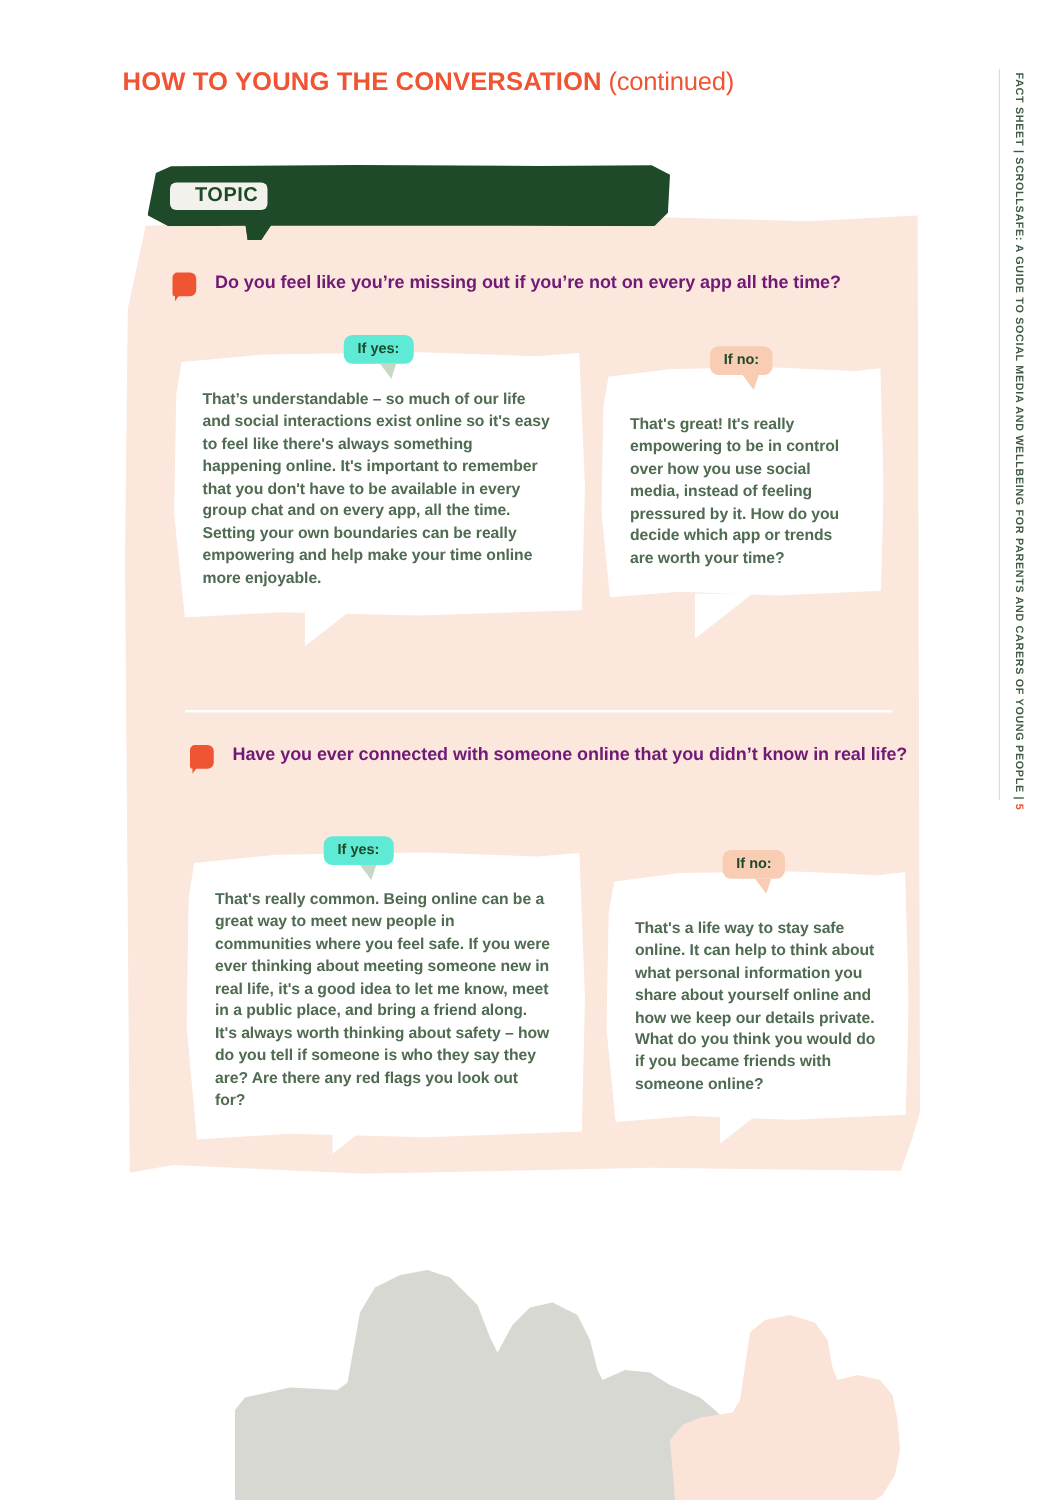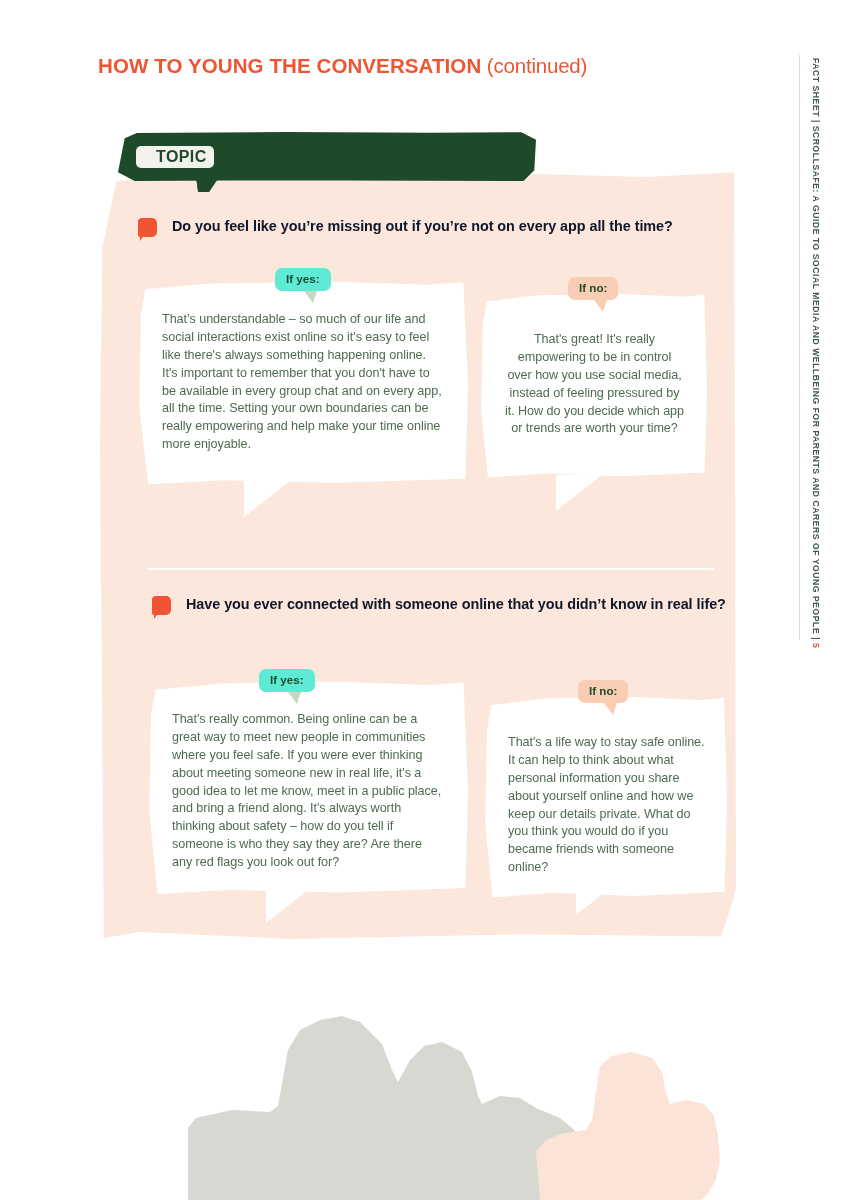--- a/index.html
+++ b/index.html
@@ -156,21 +156,21 @@
     position: absolute;
     left: 1.5px;
     top: 16px;
     width: 0;
     height: 0;
     border-left: 5px solid #ef5433;
     border-right: 3px solid transparent;
     border-bottom: 7px solid transparent;
   }
   .q-text {
-    color: #0f172a;
+    color: #701a75;
     font-size: 14.4px;
     font-weight: bold;
     line-height: 1.32;
     letter-spacing: -0.05px;
     margin-left: 15px;
   }
 
   #question-1 { left: 138px; top: 217px; }
   #question-2 { left: 152px; top: 595px; }
 
@@ -182,20 +182,21 @@
     width: 566px;
     height: 2px;
     background: #ffffff;
     z-index: 3;
   }
 
   
   .answer {
     position: absolute;
     z-index: 3;
+    font-weight: bold;
   }
   .answer-card {
     position: relative;
     background: #ffffff;
     padding: 30px 26px 26px 24px;
   }
   .answer-card .card-text {
     color: #4f6b51;
     font-size: 12.6px;
     line-height: 1.42;
@@ -257,21 +258,20 @@
     left: 480px; top: 293px; width: 227px;
   }
   #answer-1-no .answer-card {
     min-height: 188px;
     padding: 38px 22px 24px 24px;
     clip-path: polygon(
       3% 4.5%, 25% 1.2%, 62% 0.5%, 90% 2%, 98.8% 0.8%,
       100% 52%, 99% 95.5%, 62% 97.5%, 28% 96%,
       3.5% 98.3%, 0.5% 62%, 1.2% 17%
     );
-    text-align: center;
   }
   #answer-1-no .card-tail { left: 76px; top: 182px; }
   #pill-1-no { left: 568px; top: 277px; }
 
   
   #answer-2-yes {
     left: 148px; top: 681px; width: 320px;
   }
   #answer-2-yes .answer-card {
     min-height: 213px;

